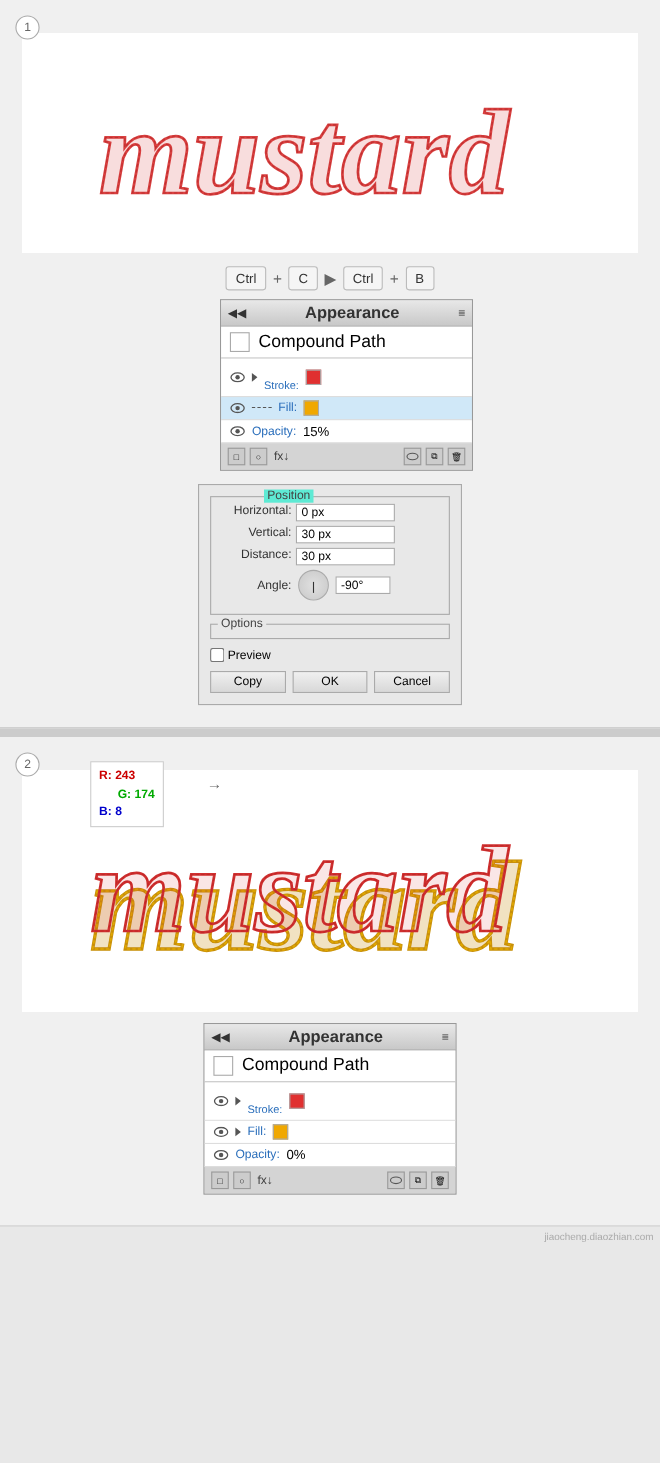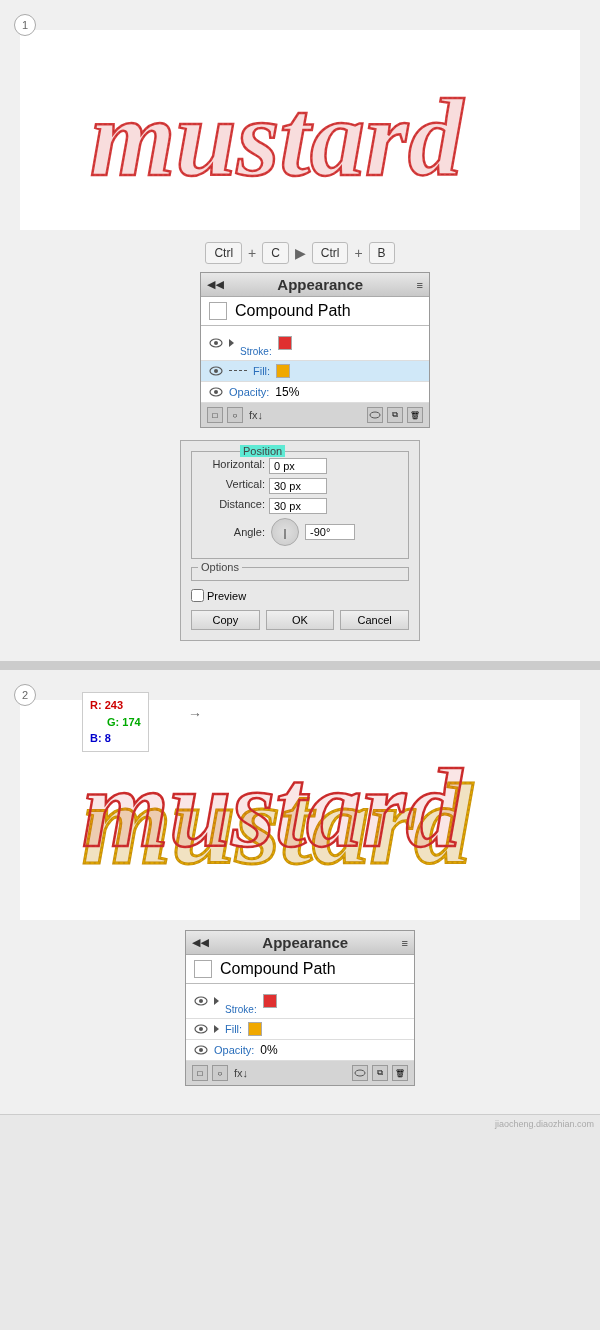--- a/index.html
+++ b/index.html
@@ -250,21 +250,21 @@
     }
 
     .field-label {
       width: 65px;
       text-align: right;
       font-size: 11px;
       color: #333;
     }
 
     .field-input {
-      width: 58px;
+      width: 90px;
       padding: 1px 4px;
       border: 1px solid #aaa;
       background: #fff;
       font-size: 11px;
     }
 
     .angle-row {
       display: flex;
       align-items: center;
       gap: 6px;

